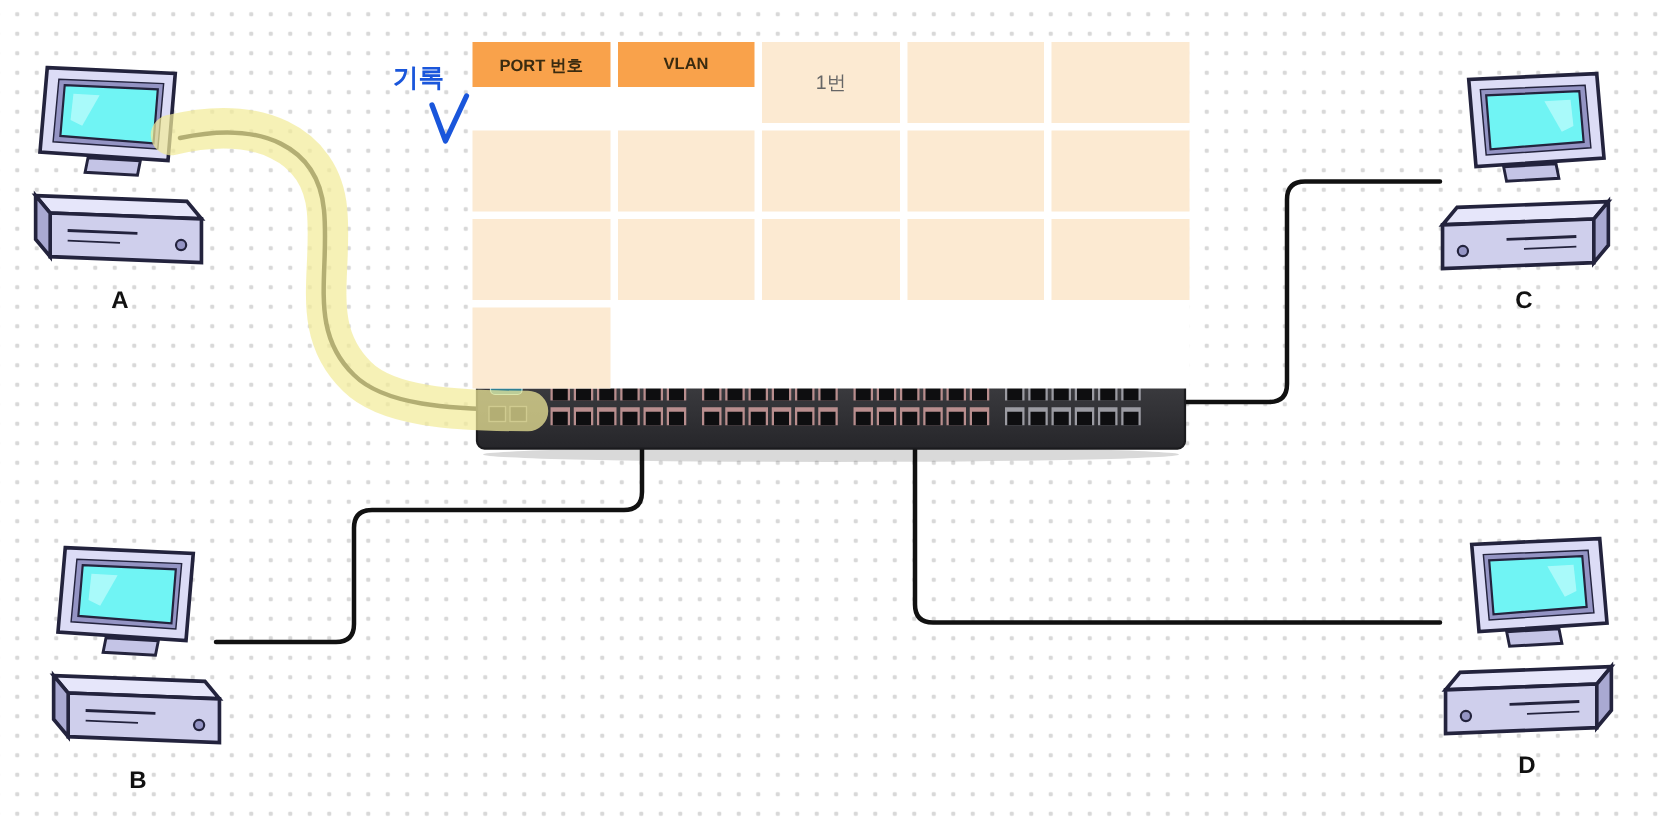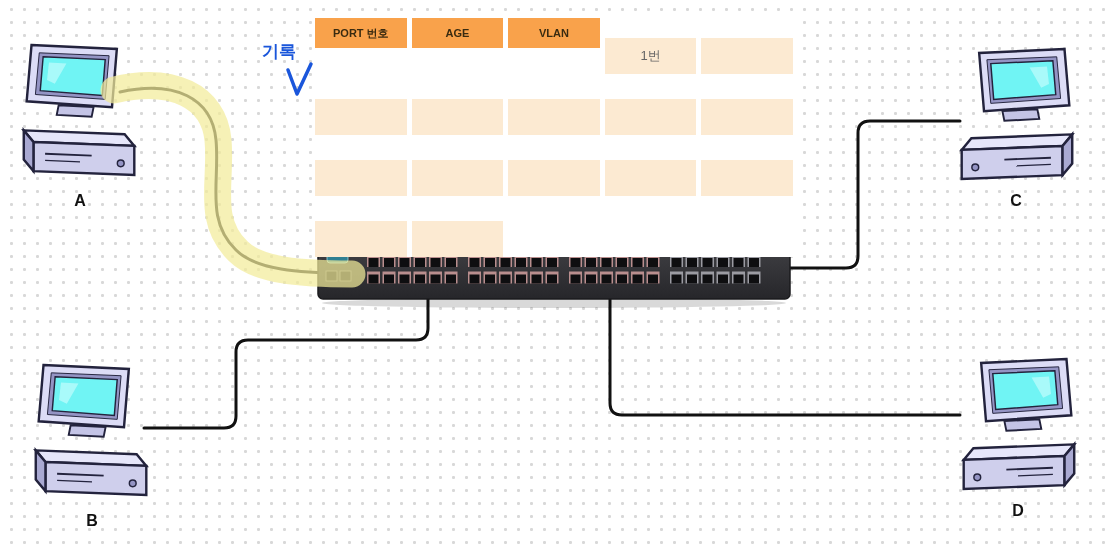--- a/index.html
+++ b/index.html
@@ -29,33 +29,33 @@
     position:absolute; width:128px; text-align:center;
     font-size:16px; font-weight:bold; color:#111; z-index:3;
   }
   .lbl-a { left:16px;  top:192px; }
   .lbl-b { left:28px;  top:512px; }
   .lbl-c { left:952px; top:192px; }
   .lbl-d { left:954px; top:502px; }
   .highlight-layer { position:absolute; inset:0; z-index:4; pointer-events:none; }
 
   .mac-table {
-    position:absolute; left:315px; top:18px; width:478px; z-index:5;
+    position:absolute; left:315px; top:28px; width:478px; z-index:5;
     display:grid; grid-template-columns:repeat(5,1fr);
     gap:5px; background:#ffffff; padding:0;
   }
   .th {
     background:#F9A24B; height:30px;
     display:flex; align-items:center; justify-content:center;
     font-size:11px; font-weight:bold; color:#3a2b10;
   }
   .td {
-    background:#FCEAD2; height:36px;
+    background:#FCEAD2; height:54px;
     display:flex; align-items:center; justify-content:center;
-    font-size:13px; color:#666; text-align:center;margin-top:20px;
+    font-size:13px; color:#666; text-align:center;
   }
   .td.mac { font-size:10px; color:#888; }
   .macwrap { display:inline-block; width:76px; word-break:break-all; line-height:1.4; }
 
   .annotation {
     position:absolute; left:262px; top:40px; z-index:5;
     color:#1A56DB; font-weight:bold; font-size:17px;
   }
   .check-icon { position:absolute; left:284px; top:60px; z-index:5; }
 </style>
@@ -231,21 +231,20 @@
 <div class="node-label lbl-b">B</div>
 <div class="node-label lbl-c">C</div>
 <div class="node-label lbl-d">D</div>
 
 <svg class="highlight-layer" width="1106" height="547" viewBox="0 0 1106 547">
   <path d="M 114 90 C 172 76 214 96 218 140 C 222 182 206 220 238 251 C 258 271 302 274 352 274" fill="none" stroke="#F2EB9A" stroke-opacity="0.72" stroke-width="27" stroke-linecap="round" stroke-linejoin="round"></path>
 </svg>
 
 <div class="mac-table">
   <div class="th">PORT 번호</div>
-  <div class="th">AGE</div>
   <div class="th">VLAN</div>
 
   <div class="td">1번</div>
   <div class="td"></div>
   <div class="td"></div>
   <div class="td"></div>
 
   <div class="td"></div>
   <div class="td"></div>
   <div class="td"></div>

